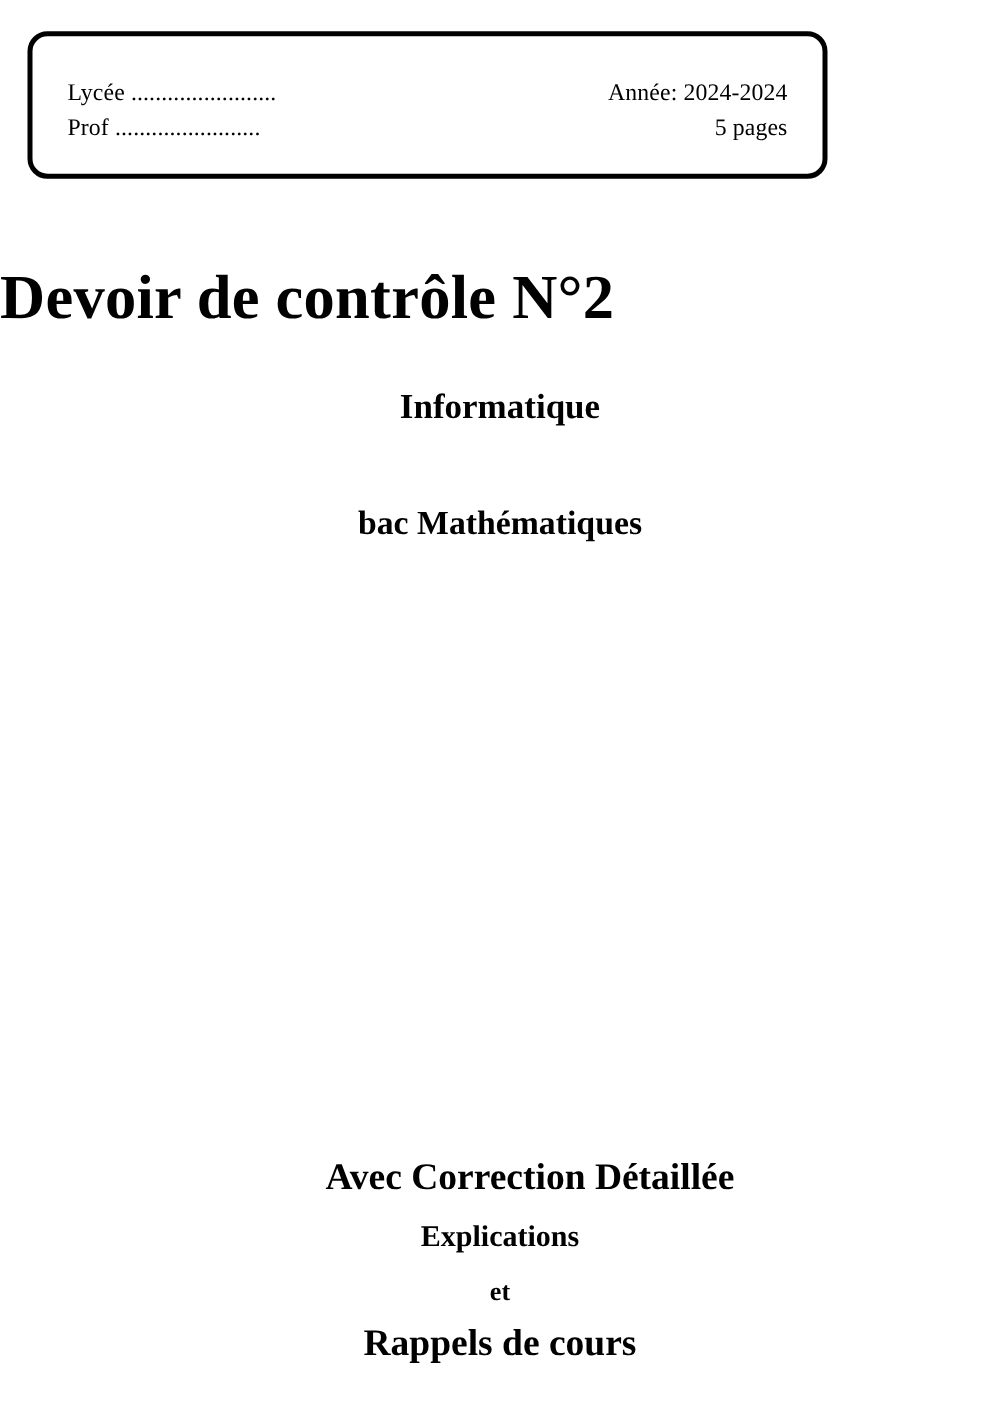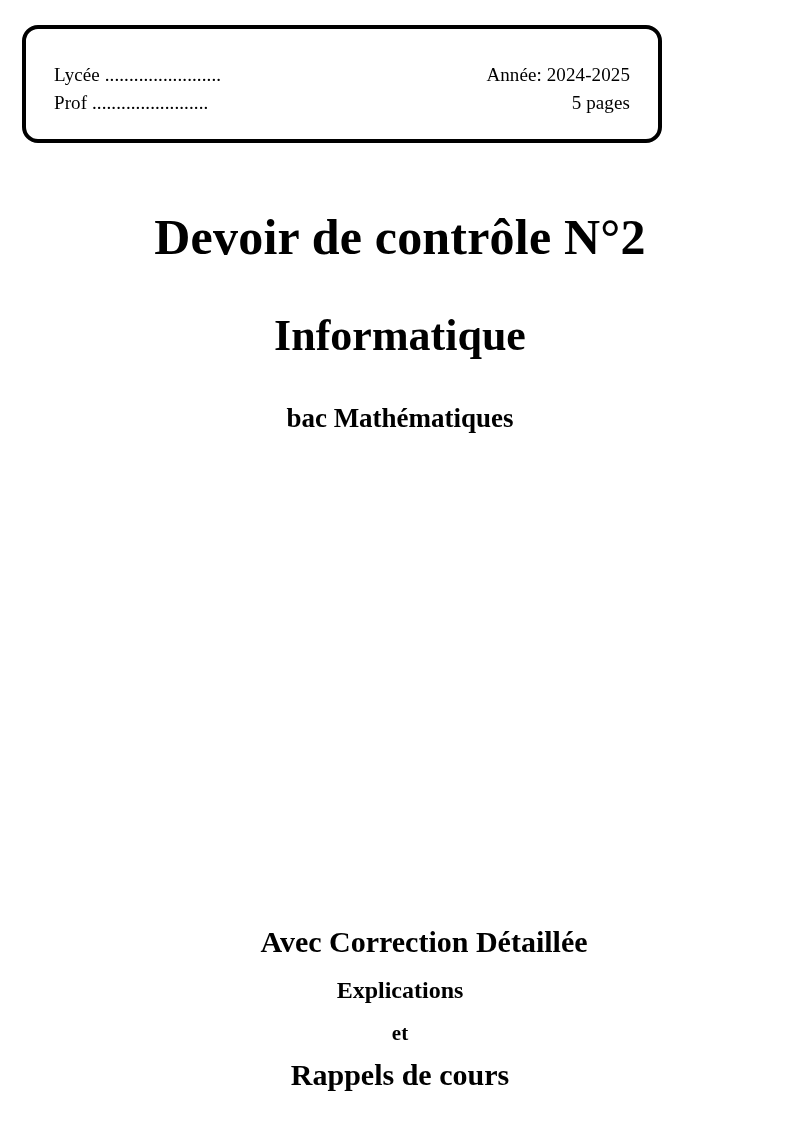--- a/index.html
+++ b/index.html
@@ -51,32 +51,31 @@
   .header-row.r2 { top: 64px; }
   .header-left { white-space: pre; }
   .header-right { white-space: pre; }
 
   
   .title-main {
     position: absolute;
     top: 208px;
     left: 0;
     width: 800px;
-    text-align: center;
     font-size: 50px;
     font-weight: bold;
     letter-spacing: 0.2px;
   }
   .title-sub {
     position: absolute;
     top: 310px;
     left: 0;
     width: 800px;
     text-align: center;
-    font-size: 44px;
+    font-size: 28px;
     font-weight: bold;
   }
   .title-level {
     position: absolute;
     top: 383px;
     left: 0;
     width: 800px;
     text-align: center;
     font-size: 27px;
     font-weight: bold;
@@ -113,21 +112,21 @@
   }
 </style>
 </head>
 <body>
 
 <div class="page">
 
   <div class="header-box">
     <div class="header-row r1">
       <span class="header-left">Lycée ........................</span>
-      <span class="header-right">Année: 2024-2025</span>
+      <span class="header-right">Année: 2024-2024</span>
     </div>
     <div class="header-row r2">
       <span class="header-left">Prof ........................</span>
       <span class="header-right">5 pages</span>
     </div>
   </div>
 
   <div class="title-main">Devoir de contrôle N°2</div>
   <div class="title-sub">Informatique</div>
   <div class="title-level">bac Mathématiques</div>

